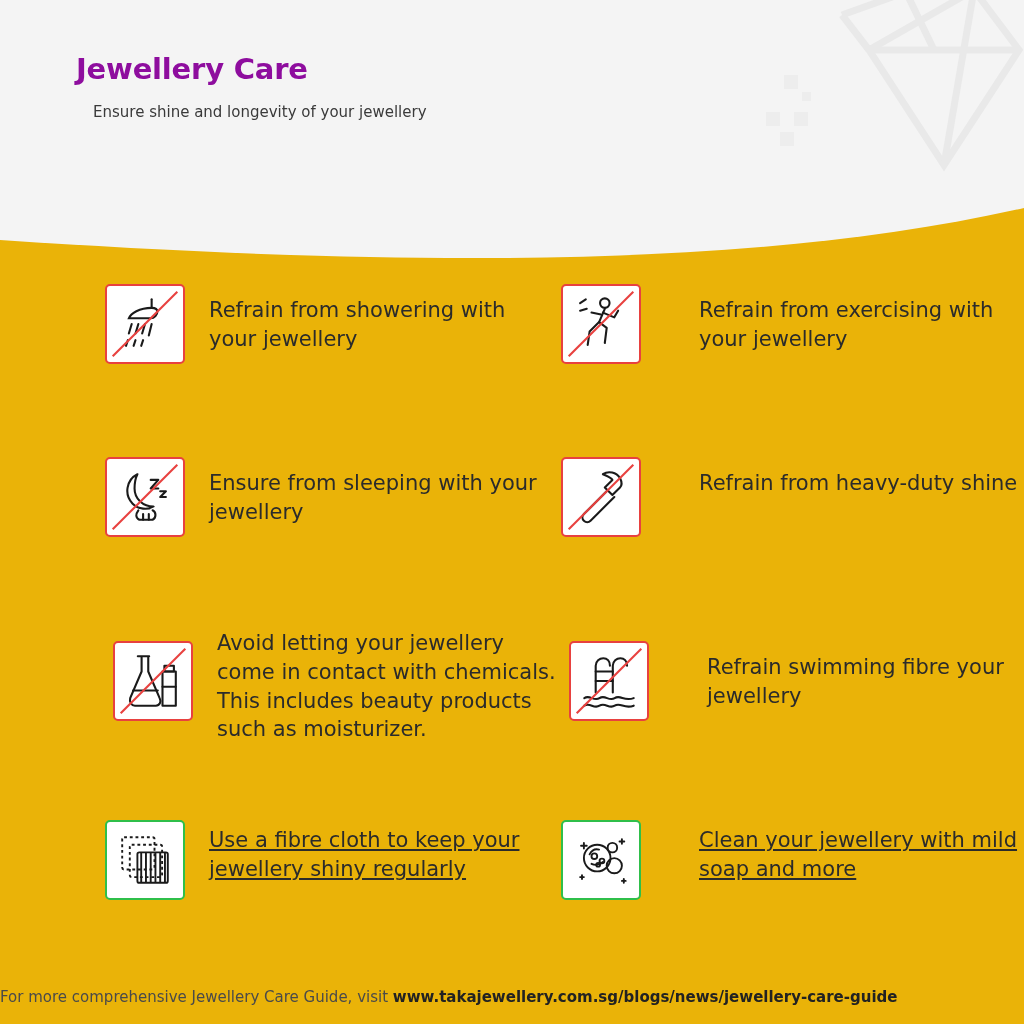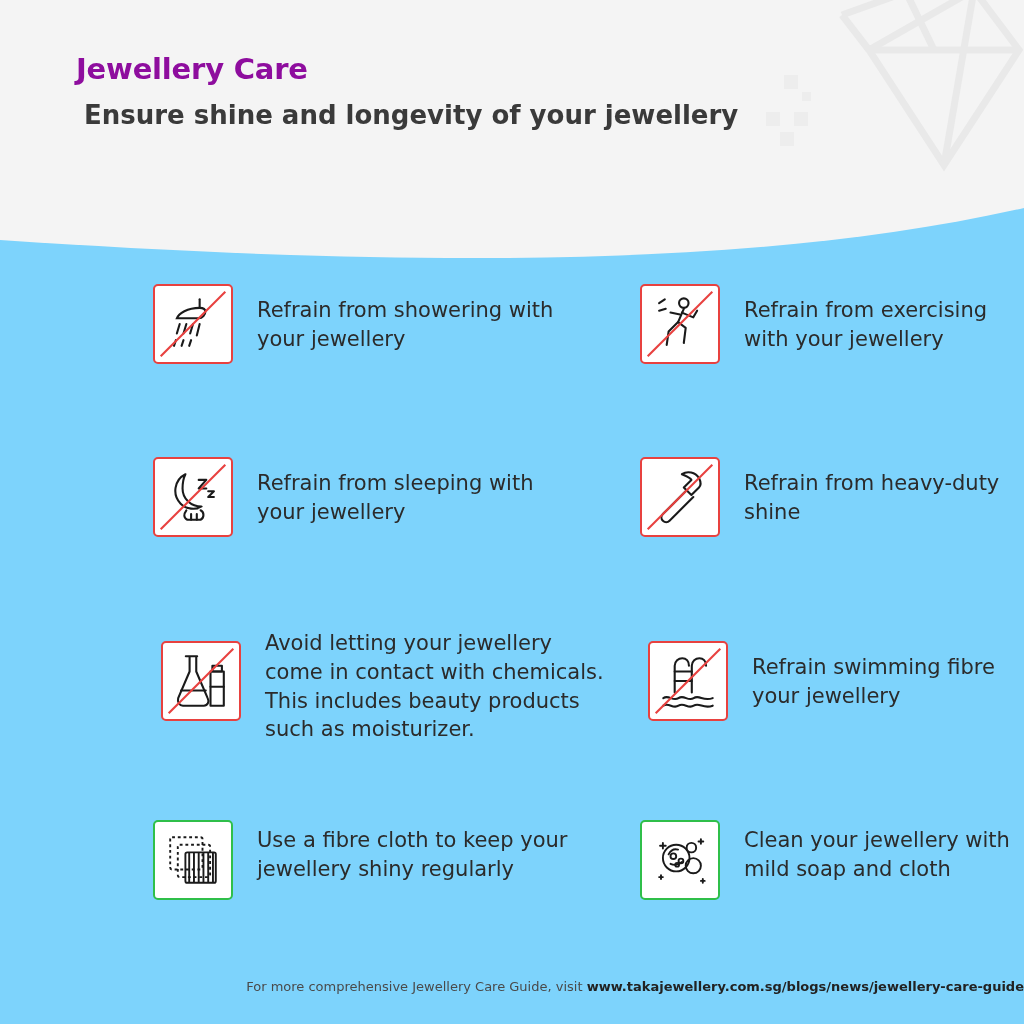--- a/index.html
+++ b/index.html
@@ -6,21 +6,21 @@
   html, body {
     margin: 0; padding: 0;
     width: 1024px; height: 1024px;
     background: #ffffff;
     font-family: "DejaVu Sans", sans-serif;
     overflow: hidden;
   }
   #page {
     position: relative;
     width: 1024px; height: 1024px;
-    background: #7dd3fc;
+    background: #eab308;
     overflow: hidden;
   }
 
   
   .header-band {
     position: absolute;
     top: 0; left: 0;
     width: 1024px; height: 270px;
     overflow: hidden;
   }
@@ -43,37 +43,36 @@
   .header-title {
     color: #8e0d9e;
     font-size: 29px;
     font-weight: bold;
     letter-spacing: -0.2px;
     margin: 0 0 14px 0;
     line-height: 1.1;
   }
   .header-sub {
     color: #3a3a3a;
-    font-size: 26px;
-    font-weight: 700;
-    margin: 8px;
+    font-size: 15px;
+    font-weight: 400;
+    margin: 17px;
     line-height: 1.2;
   }
 
   
   .tips {
     position: absolute;
     left: 0; top: 270px;
     width: 1024px;
   }
   .tip {
     position: absolute;
     display: flex;
     align-items: flex-start;
-    margin-left: 48px;
   }
   .tip-icon {
     flex: 0 0 auto;
     width: 80px; height: 80px;
     border: 2px solid #e8413f;
     border-radius: 5px;
     position: relative;
     background: #fff;
   }
   .tip-icon.allow { border-color: #2fbf4a; }
@@ -82,41 +81,41 @@
     margin-left: 24px;
     color: #2b2b2b;
     font-size: 21px;
     line-height: 1.37;
     max-width: 330px;
     padding-top: 2px;
   }
 
   
   .c1 { left: 105px; }
-  .c2 { left: 592px; }
+  .c2 { left: 561px; gap: 34px; }
   .r1 { top: 14px; }
   .r2 { top: 187px; }
   .r3 { top: 371px; padding-left: 8px; }
   .r4 { top: 550px; }
   .tip.r3.c1 .tip-text { max-width: 345px; }
 
   
   .tip.r1 .tip-text { padding-top: 12px; }
   .tip.r2 .tip-text { padding-top: 12px; }
   .tip.r3.c1 .tip-text { padding-top: -2px; margin-top: -14px; }
   .tip.r3.c2 .tip-text { padding-top: 12px; }
-  .tip.r4 .tip-text { padding-top: 6px; }
+  .tip.r4 .tip-text { padding-top: 6px; text-decoration: underline; }
 
   
   .footer {
     position: absolute;
-    left: 0; bottom: 30px;
+    left: 0; bottom: 18px;
     width: 1024px;
-    text-align: right;
-    font-size: 13px;
+    text-align: left;
+    font-size: 15px;
     color: #4a4a4a;
   }
   .footer .url { font-weight: bold; color: #222; }
 </style>
 </head>
 <body>
 
 <div id="page">
 
   <div class="header-band">
@@ -188,21 +187,21 @@
           <g fill="none" stroke="#1a1a1a" stroke-width="2.2" stroke-linecap="round" stroke-linejoin="round">
             <path d="M32 16 C20 22 18 38 27 47 C33 53 43 54 49 50 C38 50 29 42 29 31 C29 25 30 20 32 16 Z"></path>
             <path d="M46 22 L54 22 L46 31 L54 31"></path>
             <path d="M56 34 L62 34 L56 40 L62 40"></path>
             <path d="M33 54 C30 58 30 62 34 64 L48 64 C52 62 52 56 48 54"></path>
             <path d="M38 64 L38 58 M44 64 L44 58"></path>
           </g>
           <line x1="6" y1="74" x2="74" y2="6" stroke="#e8413f" stroke-width="2.2"></line>
         </svg>
       </div>
-      <div class="tip-text">Refrain from sleeping with your jewellery</div>
+      <div class="tip-text">Ensure from sleeping with your jewellery</div>
     </div>
 
     <div class="tip r2 c2">
       <div class="tip-icon">
         <svg viewBox="0 0 80 80">
           <g fill="none" stroke="#1a1a1a" stroke-width="2.2" stroke-linecap="round" stroke-linejoin="round">
             <path d="M42 16 C48 12 56 14 60 20 C62 24 62 28 60 30 L52 38 L44 30 L52 22 C50 19 46 18 42 16 Z"></path>
             <path d="M47 33 L22 58 C20 60 20 63 22 65 C24 67 27 67 29 65 L54 40"></path>
           </g>
           <line x1="6" y1="74" x2="74" y2="6" stroke="#e8413f" stroke-width="2.2"></line>
@@ -268,21 +267,21 @@
             <circle cx="37" cy="45" r="2"></circle>
             <circle cx="54" cy="46" r="8"></circle>
             <circle cx="52" cy="27" r="5"></circle>
             <path d="M22 22 L22 28 M19 25 L25 25"></path>
             <path d="M62 18 L62 23 M59.5 20.5 L64.5 20.5"></path>
             <path d="M20 56 L20 60 M18 58 L22 58"></path>
             <path d="M64 60 L64 64 M62 62 L66 62"></path>
           </g>
         </svg>
       </div>
-      <div class="tip-text">Clean your jewellery with mild soap and cloth</div>
+      <div class="tip-text">Clean your jewellery with mild soap and more</div>
     </div>
 
   </div>
 
   <div class="footer">
     <span>For more comprehensive Jewellery Care Guide, visit </span><span class="url">www.takajewellery.com.sg/blogs/news/jewellery-care-guide</span>
   </div>
 
 </div>
 

